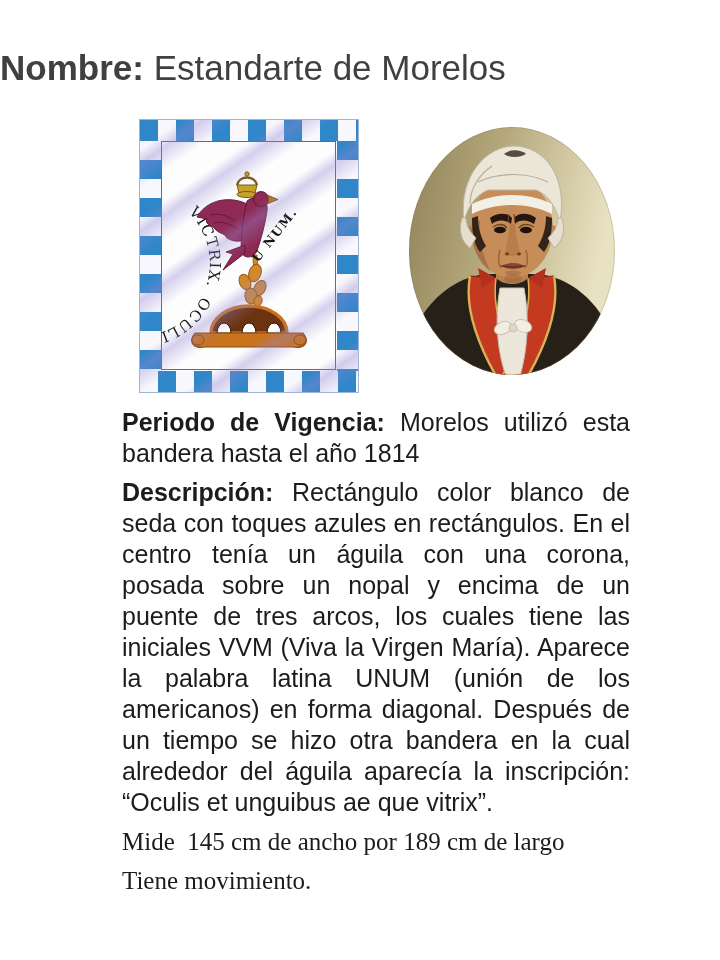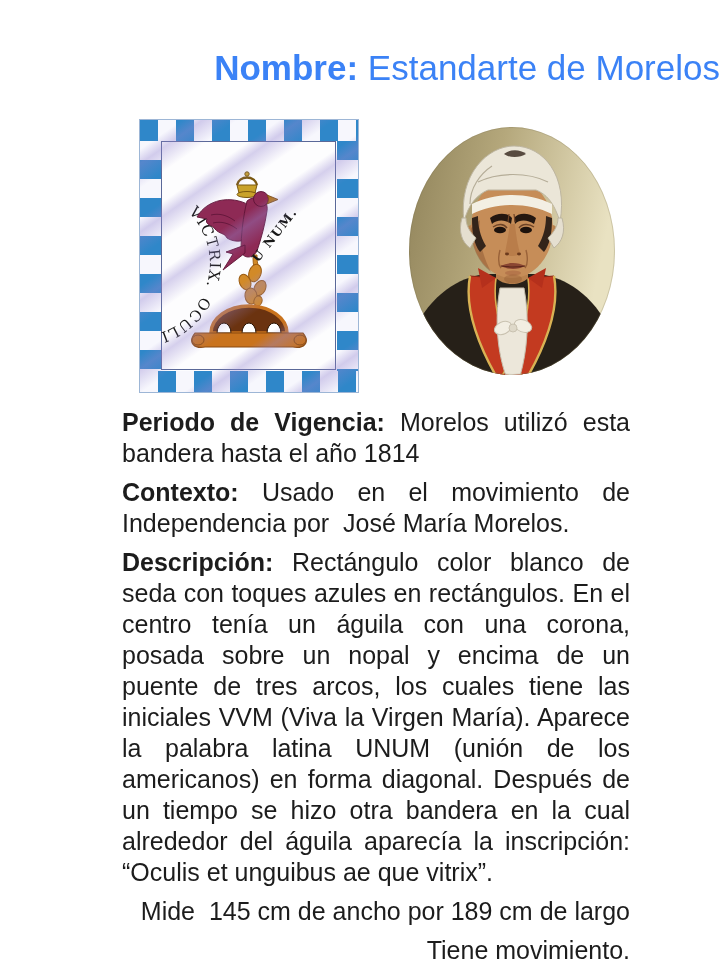--- a/index.html
+++ b/index.html
@@ -1,19 +1,19 @@
 <!DOCTYPE html>
 <html><head>
 <meta charset="utf-8">
 <style>
   html,body{margin:0;padding:0;background:#ffffff;}
   .page{position:relative;width:720px;height:960px;background:#ffffff;overflow:hidden;
         font-family:"Liberation Sans",sans-serif;color:#1c1c1c;}
-  .title{position:absolute;top:48px;left:0;width:100%;text-align:right;
-         font-size:35px;font-weight:400;margin:0;color:#3b82f6;}
+  .title{position:absolute;top:48px;left:0;width:100%;text-align:left;
+         font-size:35px;font-weight:400;margin:0;color:#404040;}
   .title .b{font-weight:700;}
 
   
   .flag{position:absolute;left:140px;top:120px;width:218px;height:272px;
         background:#fdfdff;box-shadow:0 0 0 1px #9db6d6;}
   .chk{position:absolute;}
   .chk-top{left:0;top:0;width:100%;height:21px;
         background:repeating-linear-gradient(90deg,#2f87c9 0 18px,#f7f7fd 18px 36px);}
   .chk-bottom{left:0;bottom:0;width:100%;height:21px;
         background:repeating-linear-gradient(90deg,#f7f7fd 0 18px,#2f87c9 18px 36px);}
@@ -34,21 +34,21 @@
         fill:#171717;font-weight:bold;}
 
   
   .portrait{position:absolute;left:408px;top:126px;width:208px;height:250px;}
 
   
   .bodytext{position:absolute;left:114px;top:399px;width:524px;
             font-size:25px;line-height:31px;text-align:justify;color:#1c1c1c;}
   .bodytext p{margin:8px;padding:0;}
   .bodytext .b{font-weight:700;}
-  .bodytext p.plain{text-align:right;}
+  .bodytext p.plain{text-align:left;font-family:Liberation Serif, serif;}
 </style>
 </head>
 <body>
 
 <div class="page">
 
   <h1 class="title"><span class="b">Nombre:</span><span> Estandarte de Morelos</span></h1>
 
   <div class="flag">
     <div class="chk chk-top"></div>
@@ -178,19 +178,18 @@
         <path d="M93,140 C102,141.5 108,141.5 117,140" fill="none" stroke="#57241a" stroke-width="1.2"></path>
         <ellipse cx="105" cy="147" rx="8" ry="2.5" fill="rgba(160,90,60,0.45)"></ellipse>
       </g>
       <ellipse cx="105" cy="153" rx="9" ry="4.5" fill="rgba(120,65,30,0.25)"></ellipse>
     </g>
     <ellipse cx="104" cy="125" rx="102.5" ry="123.5" fill="none" stroke="rgba(120,110,80,0.25)" stroke-width="1"></ellipse>
   </svg>
 
   <div class="bodytext">
     <p><span class="b">Periodo de Vigencia:</span><span> Morelos utilizó esta bandera hasta el año 1814</span></p>
-    <p><span class="b">Contexto:</span><span> Usado en el movimiento de Independencia por &nbsp;José María Morelos.</span></p>
     <p><span class="b">Descripción:</span><span> Rectángulo color blanco de seda con toques azules en rectángulos. En el centro tenía un águila con una corona, posada sobre un nopal y encima de un puente de tres arcos, los cuales tiene las iniciales VVM (Viva la Virgen María). Aparece la palabra latina UNUM (unión de los americanos) en forma diagonal. Después de un tiempo se hizo otra bandera en la cual alrededor del águila aparecía la inscripción: “Oculis et unguibus ae que vitrix”.</span></p>
     <p class="plain"><span class="b"></span><span>Mide &nbsp;145 cm de ancho por 189 cm de largo</span></p>
     <p class="plain"><span class="b"></span><span>Tiene movimiento.</span></p>
   </div>
 
 </div>
 
 </body></html>

